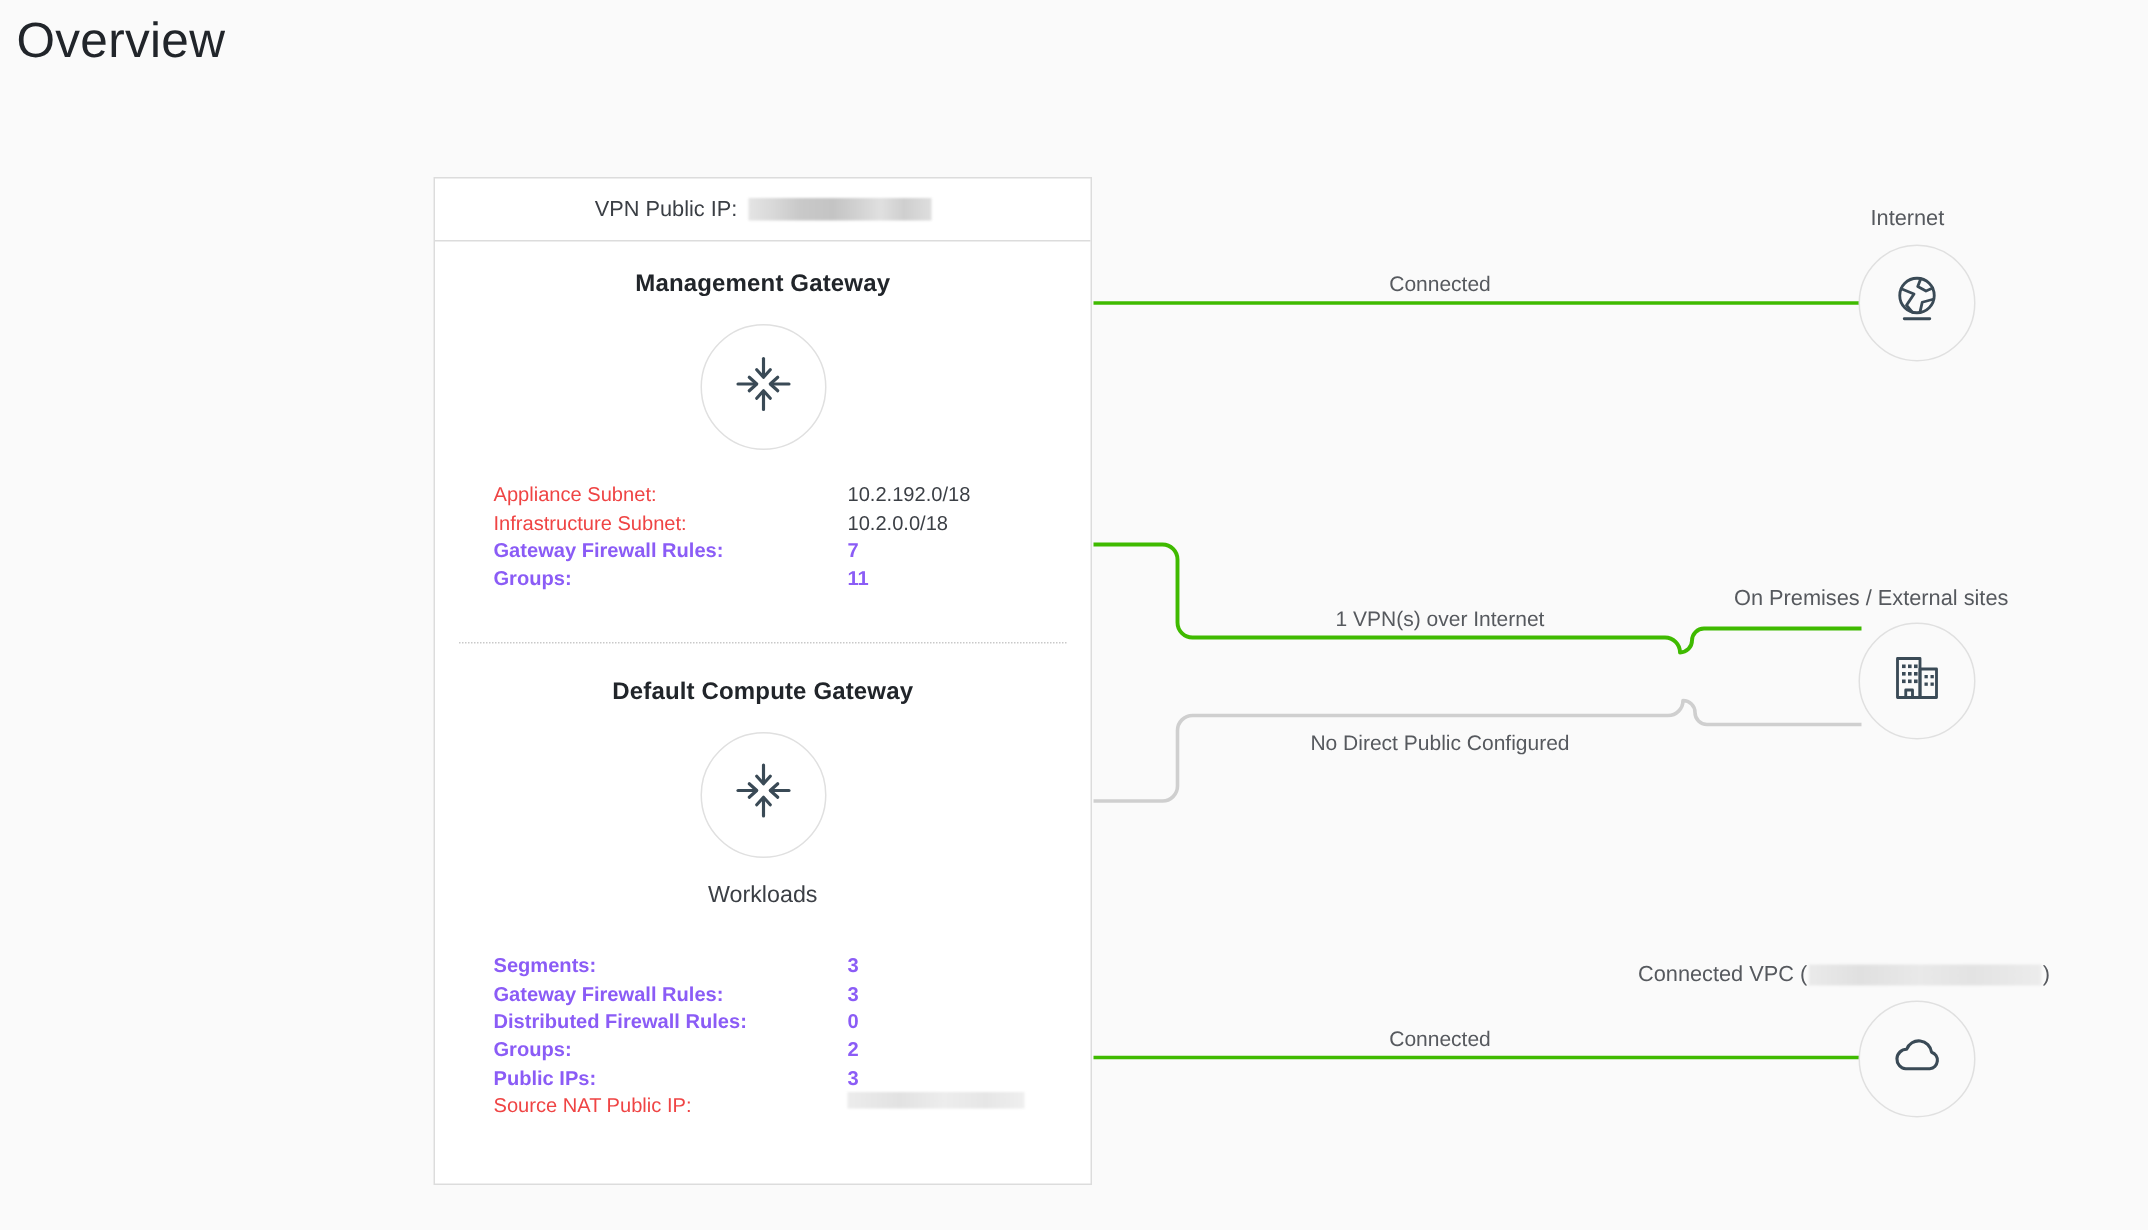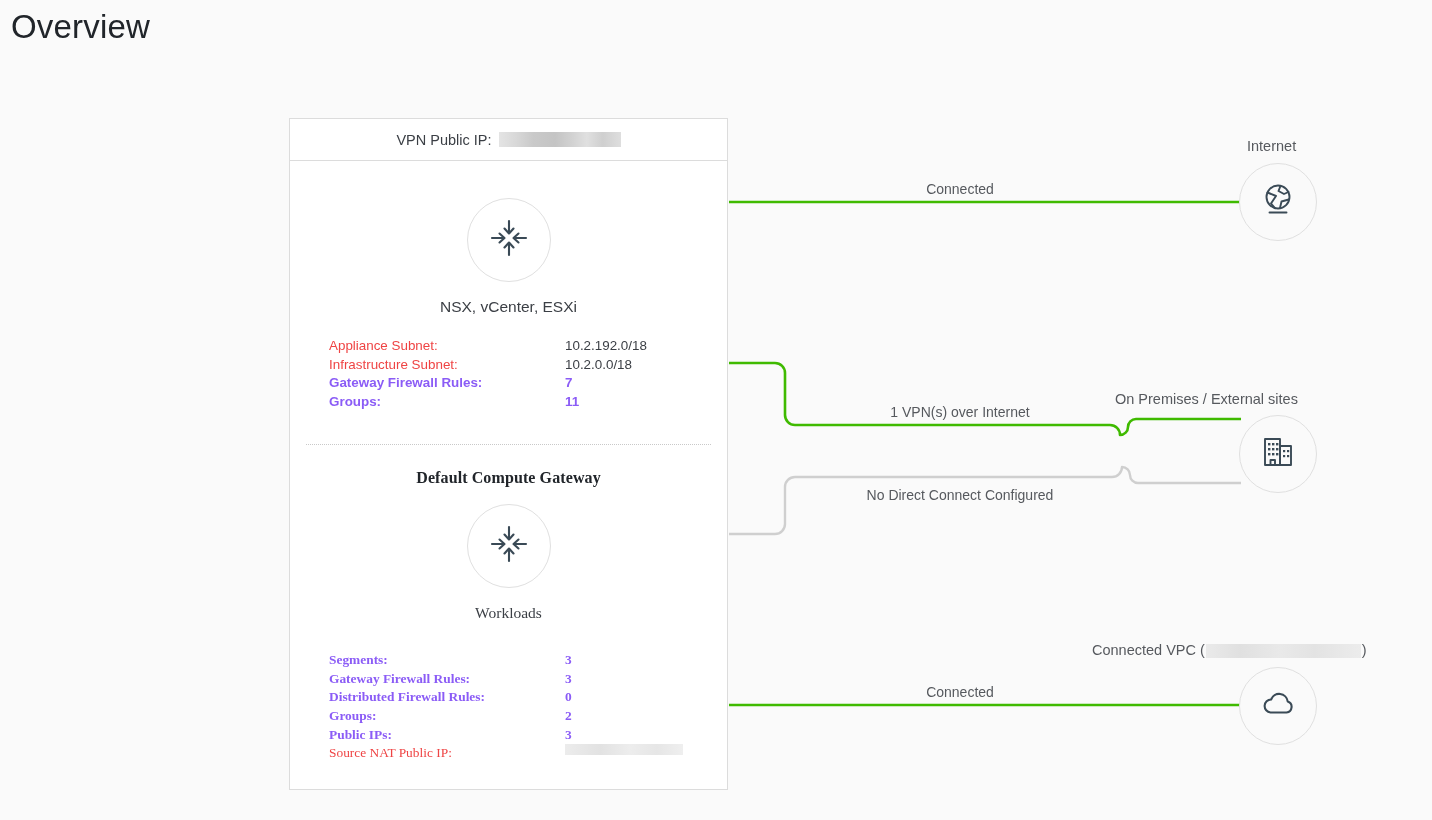--- a/index.html
+++ b/index.html
@@ -104,50 +104,50 @@
 
     <path d="M729,363 H775 a10,10 0 0 1 10,10 V415 a10,10 0 0 0 10,10 H1110 a10,10 0 0 1 10,10 v0 a8,8 0 0 0 8,-8 a8,8 0 0 1 8,-8 H1241" fill="none" stroke="#3fba00" stroke-width="2.6" stroke-linejoin="round"></path>
 
     <path d="M729,534 H775 a10,10 0 0 0 10,-10 V487 a10,10 0 0 1 10,-10 H1112 a10,10 0 0 0 10,-10 v0 a8,8 0 0 1 8,8 a8,8 0 0 0 8,8 H1241" fill="none" stroke="#cfcfcf" stroke-width="2.4" stroke-linejoin="round"></path>
 
     <path d="M729,705 H1241" fill="none" stroke="#3fba00" stroke-width="2.4"></path>
   </svg>
 
   <div class="link-label" style="left:860px; top:181px; width:200px;">Connected</div>
   <div class="link-label" style="left:860px; top:404px; width:200px;">1 VPN(s) over Internet</div>
-  <div class="link-label" style="left:840px; top:487px; width:240px;">No Direct Connect Configured</div>
+  <div class="link-label" style="left:840px; top:487px; width:240px;">No Direct Public Configured</div>
   <div class="link-label" style="left:860px; top:684px; width:200px;">Connected</div>
 
   <div class="panel">
 
     <div class="panel-header">
       <div class="vpn-row">
         <span class="vpn-label">VPN Public IP:</span>
         <span class="redact vpn"></span>
       </div>
     </div>
 
     <div class="gw-section">
+      <div class="gw-title">Management Gateway</div>
       <div class="gw-icon-wrap">
         <div class="gw-circle">
           <span>
             <svg width="44" height="44" viewBox="0 0 44 44" fill="none" stroke="#3a4a56" stroke-width="2.1" stroke-linecap="round" stroke-linejoin="round">
               <path d="M22 5 V17"></path>
                 <path d="M17.5 12.5 L22 17.5 L26.5 12.5"></path>
               <path d="M22 39 V27"></path>
                 <path d="M17.5 31.5 L22 26.5 L26.5 31.5"></path>
               <path d="M5 22 H17"></path>
                 <path d="M12.5 17.5 L17.5 22 L12.5 26.5"></path>
               <path d="M39 22 H27"></path>
                 <path d="M31.5 17.5 L26.5 22 L31.5 26.5"></path>
             </svg>
           </span>
         </div>
       </div>
-      <div class="gw-sub">NSX, vCenter, ESXi</div>
 
       <div class="details">
         <div class="det-row">
           <span class="det-label">Appliance Subnet:</span>
           <span class="det-val">10.2.192.0/18</span>
         </div>
         <div class="det-row">
           <span class="det-label">Infrastructure Subnet:</span>
           <span class="det-val">10.2.0.0/18</span>
         </div>
@@ -157,21 +157,21 @@
         </div>
         <div class="det-row link">
           <span class="det-label">Groups:</span>
           <span class="det-val">11</span>
         </div>
       </div>
     </div>
 
     <div class="divider" style="margin-top:32px;"></div>
 
-    <div class="gw-section" style="padding-top:24px;font-family:Liberation Serif, serif;">
+    <div class="gw-section" style="padding-top:24px;">
       <div class="gw-title">Default Compute Gateway</div>
       <div class="gw-icon-wrap">
         <div class="gw-circle">
           <span>
             <svg width="44" height="44" viewBox="0 0 44 44" fill="none" stroke="#3a4a56" stroke-width="2.1" stroke-linecap="round" stroke-linejoin="round">
               <path d="M22 5 V17"></path>
                 <path d="M17.5 12.5 L22 17.5 L26.5 12.5"></path>
               <path d="M22 39 V27"></path>
                 <path d="M17.5 31.5 L22 26.5 L26.5 31.5"></path>
               <path d="M5 22 H17"></path>
@@ -222,21 +222,21 @@
           <path d="M10.5 13.5 L19 17 L14 24.5 L18 29.2"></path>
           <path d="M23.5 6.9 L21.5 12 L27 15 L31.5 13"></path>
           <path d="M23 29 L24.5 22.5 L31.8 20.5"></path>
           <path d="M12.5 33.5 H29.5"></path>
         </svg>
       </span>
     </div>
   </div>
 
   <div class="node">
-    <div class="node-label" style="left:1115px; top:390px;">On Premises / External sites</div>
+    <div class="node-label" style="left:1156px; top:390px;">On Premises / External sites</div>
     <div class="node-circle" style="left:1239px; top:415px;">
       <span>
         <svg width="40" height="40" viewBox="0 0 40 40" fill="none" stroke="#3a4a56" stroke-width="1.9" stroke-linejoin="round">
           <rect x="7" y="7" width="15" height="26"></rect>
           <rect x="22" y="14" width="11" height="19"></rect>
           <g fill="#3a4a56" stroke="none">
             <rect x="10" y="11" width="2.4" height="2.4"></rect>
               <rect x="14" y="11" width="2.4" height="2.4"></rect>
               <rect x="18" y="11" width="2.4" height="2.4"></rect>
             <rect x="10" y="16" width="2.4" height="2.4"></rect>

